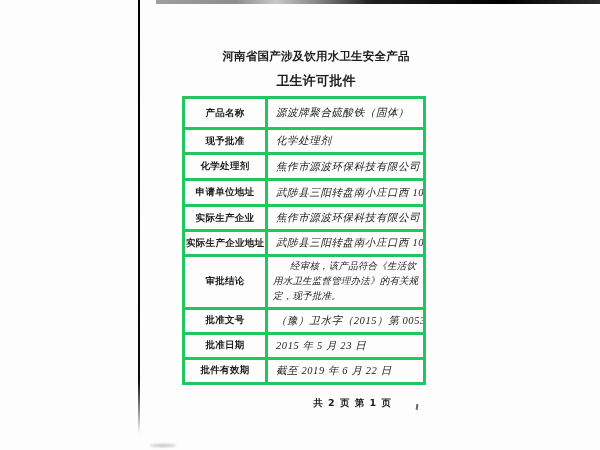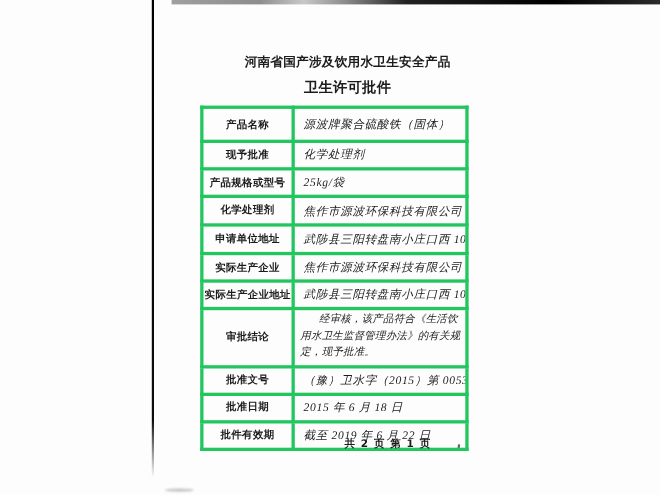--- a/index.html
+++ b/index.html
@@ -87,24 +87,20 @@
 <table class="permit">
   <tbody>
     <tr class="r1">
       <td class="flabel">产品名称</td>
       <td class="fvalue">源波牌聚合硫酸铁（固体）</td>
     </tr>
     <tr class="r2">
       <td class="flabel">现予批准</td>
       <td class="fvalue">化学处理剂</td>
     </tr>
-    <tr class="r3">
-      <td class="flabel">产品规格或型号</td>
-      <td class="fvalue">25kg/袋</td>
-    </tr>
     <tr class="r4">
       <td class="flabel">化学处理剂</td>
       <td class="fvalue">焦作市源波环保科技有限公司</td>
     </tr>
     <tr class="r5">
       <td class="flabel">申请单位地址</td>
       <td class="fvalue">武陟县三阳转盘南小庄口西 100 米</td>
     </tr>
     <tr class="r6">
       <td class="flabel">实际生产企业</td>
@@ -117,21 +113,21 @@
     <tr class="r8">
       <td class="flabel">审批结论</td>
       <td class="fvalue conclusion">经审核，该产品符合《生活饮用水卫生监督管理办法》的有关规定，现予批准。</td>
     </tr>
     <tr class="r9">
       <td class="flabel">批准文号</td>
       <td class="fvalue">（豫）卫水字（2015）第 0053 号</td>
     </tr>
     <tr class="r10">
       <td class="flabel">批准日期</td>
-      <td class="fvalue">2015 年 6 月 18 日</td>
+      <td class="fvalue">2015 年 5 月 23 日</td>
     </tr>
     <tr class="r11">
       <td class="flabel">批件有效期</td>
       <td class="fvalue">截至 2019 年 6 月 22 日</td>
     </tr>
   </tbody>
 </table>
 
 <div class="page-indicator">共 2 页 第 1 页</div>
 

